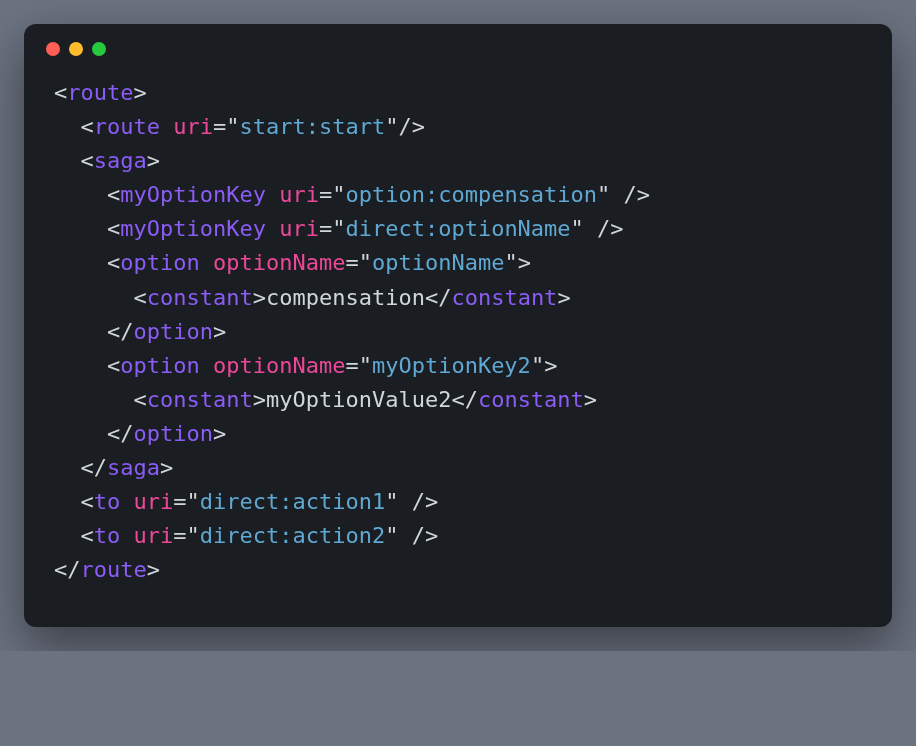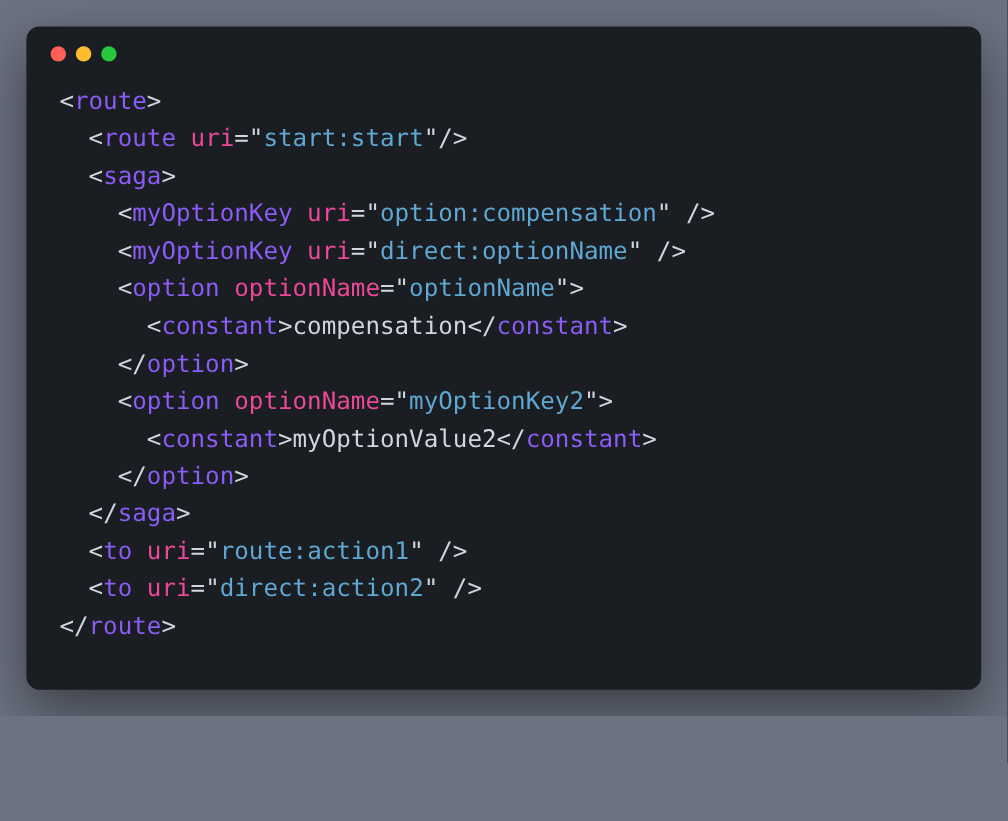--- a/index.html
+++ b/index.html
@@ -62,16 +62,16 @@
   <span class="p">&lt;</span><span class="t">saga</span><span class="p">&gt;</span>
     <span class="p">&lt;</span><span class="t">myOptionKey</span><span> </span><span class="a">uri</span><span class="eq">=</span><span class="eq">"</span><span class="s">option:compensation</span><span class="eq">"</span><span> </span><span class="p">/</span><span class="p">&gt;</span>
     <span class="p">&lt;</span><span class="t">myOptionKey</span><span> </span><span class="a">uri</span><span class="eq">=</span><span class="eq">"</span><span class="s">direct:optionName</span><span class="eq">"</span><span> </span><span class="p">/</span><span class="p">&gt;</span>
     <span class="p">&lt;</span><span class="t">option</span><span> </span><span class="a">optionName</span><span class="eq">=</span><span class="eq">"</span><span class="s">optionName</span><span class="eq">"</span><span class="p">&gt;</span>
       <span class="p">&lt;</span><span class="t">constant</span><span class="p">&gt;</span><span class="tx">compensation</span><span class="p">&lt;</span><span class="p">/</span><span class="t">constant</span><span class="p">&gt;</span>
     <span class="p">&lt;</span><span class="p">/</span><span class="t">option</span><span class="p">&gt;</span>
     <span class="p">&lt;</span><span class="t">option</span><span> </span><span class="a">optionName</span><span class="eq">=</span><span class="eq">"</span><span class="s">myOptionKey2</span><span class="eq">"</span><span class="p">&gt;</span>
       <span class="p">&lt;</span><span class="t">constant</span><span class="p">&gt;</span><span class="tx">myOptionValue2</span><span class="p">&lt;</span><span class="p">/</span><span class="t">constant</span><span class="p">&gt;</span>
     <span class="p">&lt;</span><span class="p">/</span><span class="t">option</span><span class="p">&gt;</span>
   <span class="p">&lt;</span><span class="p">/</span><span class="t">saga</span><span class="p">&gt;</span>
-  <span class="p">&lt;</span><span class="t">to</span><span> </span><span class="a">uri</span><span class="eq">=</span><span class="eq">"</span><span class="s">route:action1</span><span class="eq">"</span><span> </span><span class="p">/</span><span class="p">&gt;</span>
+  <span class="p">&lt;</span><span class="t">to</span><span> </span><span class="a">uri</span><span class="eq">=</span><span class="eq">"</span><span class="s">direct:action1</span><span class="eq">"</span><span> </span><span class="p">/</span><span class="p">&gt;</span>
   <span class="p">&lt;</span><span class="t">to</span><span> </span><span class="a">uri</span><span class="eq">=</span><span class="eq">"</span><span class="s">direct:action2</span><span class="eq">"</span><span> </span><span class="p">/</span><span class="p">&gt;</span>
 <span class="p">&lt;</span><span class="p">/</span><span class="t">route</span><span class="p">&gt;</span></div>
 </div>
 
 </body></html>

